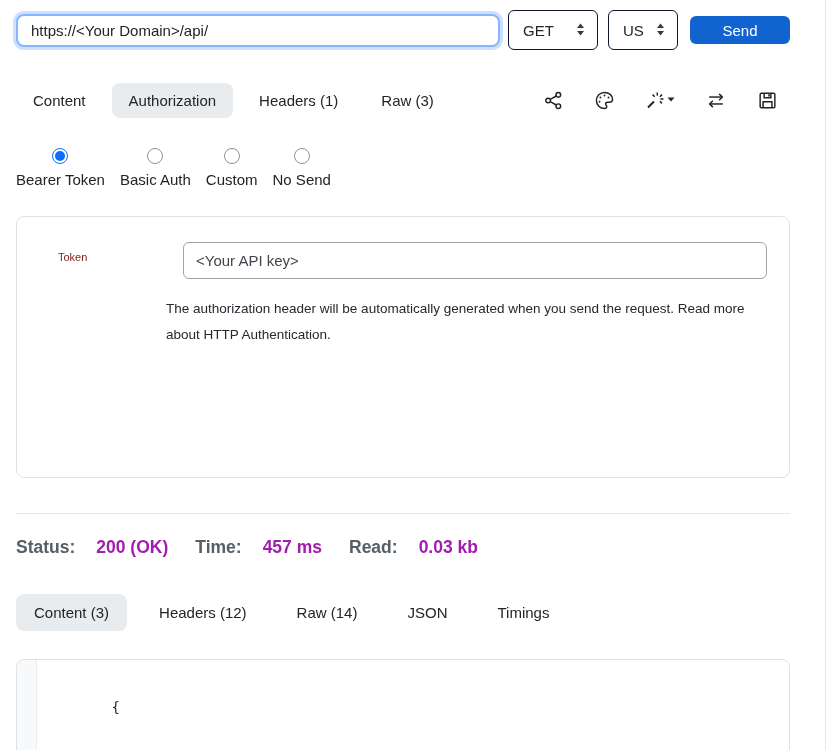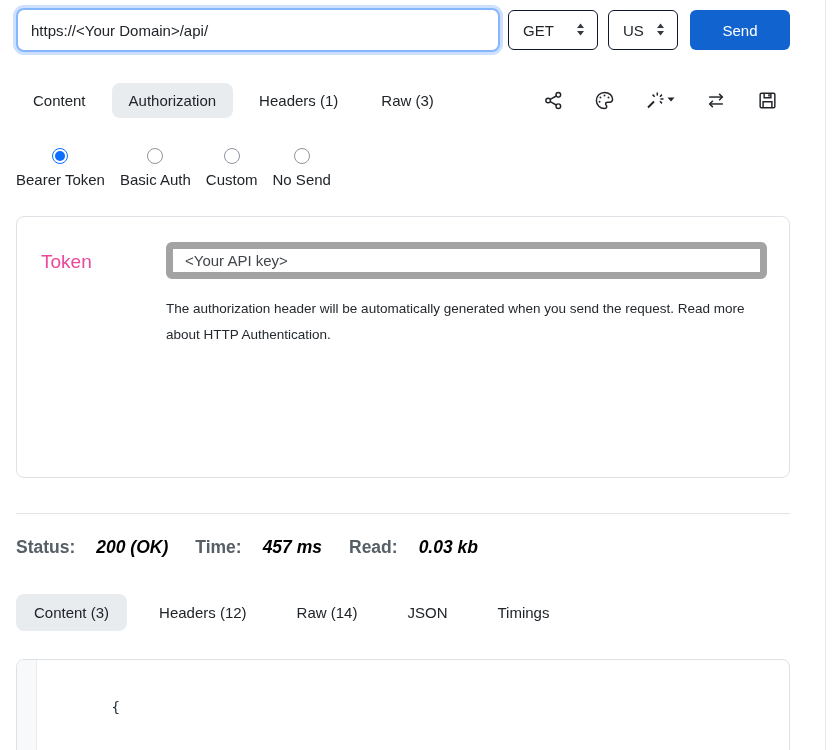--- a/index.html
+++ b/index.html
@@ -11,37 +11,37 @@
     color: #212529;
     overflow: hidden;
     position: relative;
   }
   .vline { position: absolute; left: 825px; top: 0; width: 1px; height: 750px; background: #e4e7ea; }
   .container { margin-left: 16px; width: 774px; }
 
   
   .request-bar { margin-top: 8px; display: flex; align-items: center; height: 44px; }
   .url-input {
-    width: 484px; height: 44px;
+    width: 484px; height: 33px;
     border: 2px solid #86b7fe; border-radius: 8px;
     box-shadow: 0 0 0 3px rgba(91,153,255,0.30);
     padding: 0 13px; font-size: 15px; color: #212529;
     font-family: "Liberation Sans", sans-serif;
     outline: none; background: #fff;
   }
   .select-box {
     height: 40px; background: #fff;
     border: 1px solid #0f172a; border-radius: 6px;
     display: flex; align-items: center; justify-content: space-between;
     padding: 0 11px 0 14px; font-size: 15px; color: #212529; cursor: pointer;
   }
   .select-method { width: 90px; margin-left: 8px; }
   .select-region { width: 70px; margin-left: 10px; }
   .send-btn {
-    width: 100px; height: 40px; margin-left: 12px;
+    width: 100px; height: 28px; margin-left: 12px;
     border: none; border-radius: 6px;
     color: #fff; font-size: 15px; font-family: "Liberation Sans", sans-serif;
     cursor: pointer;
   }
 
   
   .tabs-row { margin-top: 31px; display: flex; align-items: center; }
   .tab {
     padding: 9px 17px; font-size: 15px; color: #212529;
     border-radius: 8px; margin-right: 9px; cursor: pointer; white-space: nowrap;
@@ -62,38 +62,38 @@
   .radio-circle.checked::after {
     content: ""; position: absolute; inset: 2px; border-radius: 50%; background: #0d6efd;
   }
 
   
   .auth-card {
     margin-top: 28px; height: 262px;
     border: 1px solid #dee2e6; border-radius: 8px; background: #fff;
   }
   .token-row { display: flex; padding: 25px 22px 0 24px; }
-  .token-label { width: 125px; padding-top: 9px; font-size: 19px; color: #ec4899; }
+  .token-label { width: 125px; padding-top: 9px; font-size: 11px; color: #7f1d1d; margin-left: 17px; }
   .token-input {
-    flex: 1; height: 37px; border: 7px solid #a3a3a3; border-radius: 6px;
+    flex: 1; height: 37px; border: 1px solid #a3a3a3; border-radius: 6px;
     padding: 0 12px; font-size: 15px; color: #40464c;
     font-family: "Liberation Sans", sans-serif; outline: none;
   }
   .token-help {
     margin: 17px 0 0 149px; width: 600px;
     font-size: 13.5px; line-height: 26px; color: #24292e;
   }
 
   .divider { margin: 35px 0 0 0; border: none; border-top: 1px solid #e2e5e8; }
 
   
   .status-row { margin-top: 23px; display: flex; align-items: baseline; gap: 27px; font-size: 17.5px; }
   .status-pair { display: flex; gap: 21px; align-items: baseline; }
   .status-label { color: #565e66; font-weight: 600; }
-  .status-value { color: #000000; font-weight: 700; font-style: italic; }
+  .status-value { color: #a21caf; font-weight: 700; }
 
   .resp-tabs { margin-top: 36px; display: flex; align-items: center; }
   .resp-tabs .tab { padding: 10px 18px; margin-right: 14px; }
 
   
   .code-card {
     margin-top: 28px; height: 120px;
     border: 1px solid #dee2e6; border-radius: 8px;
     display: flex; overflow: hidden; background: #fff;
   }

